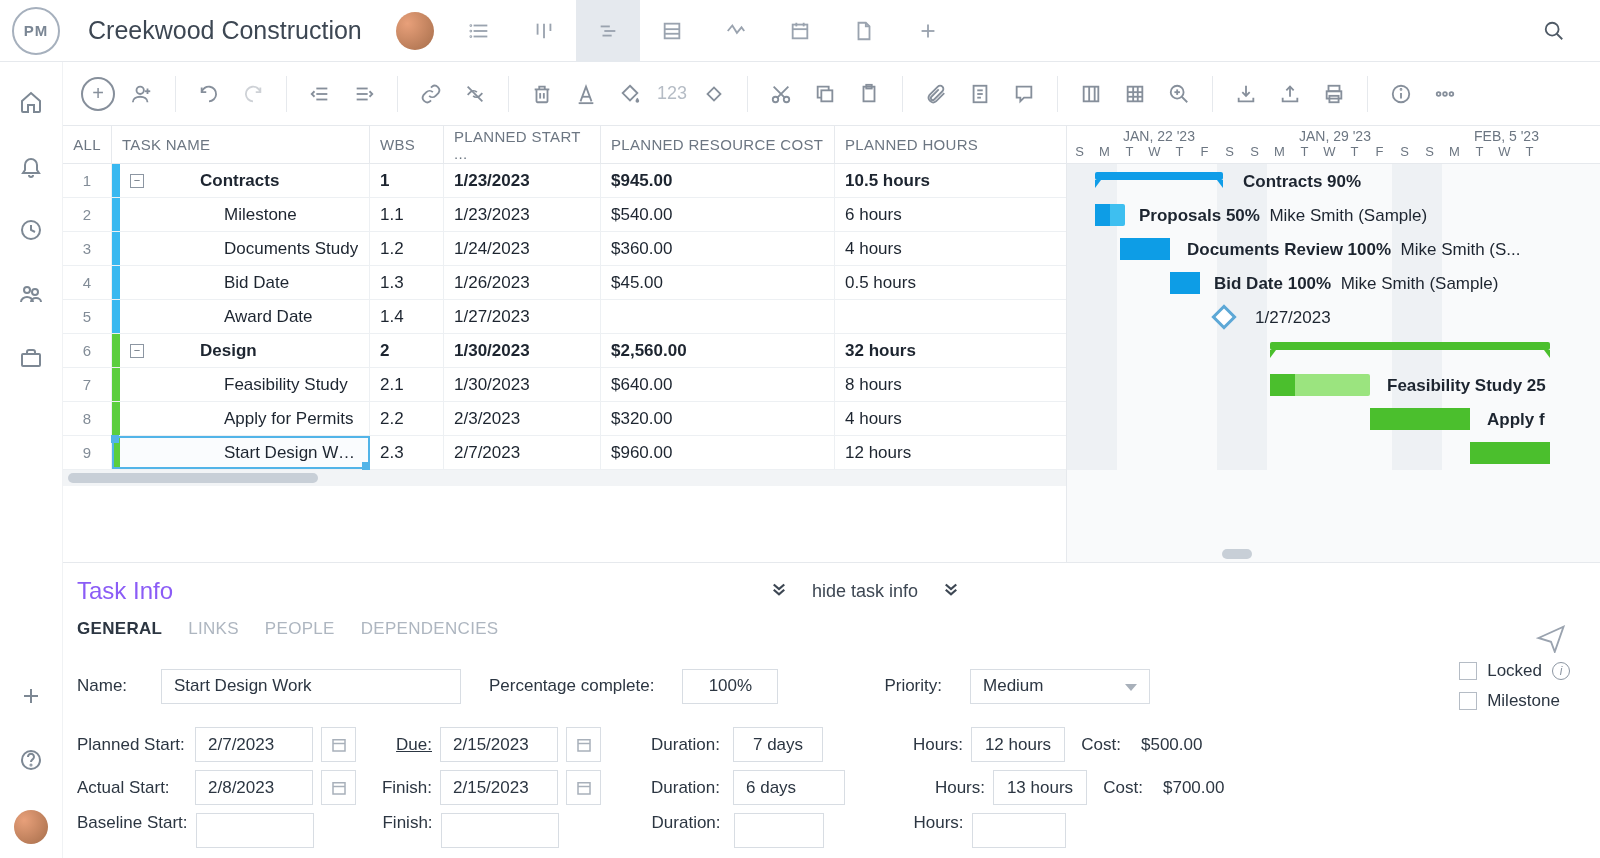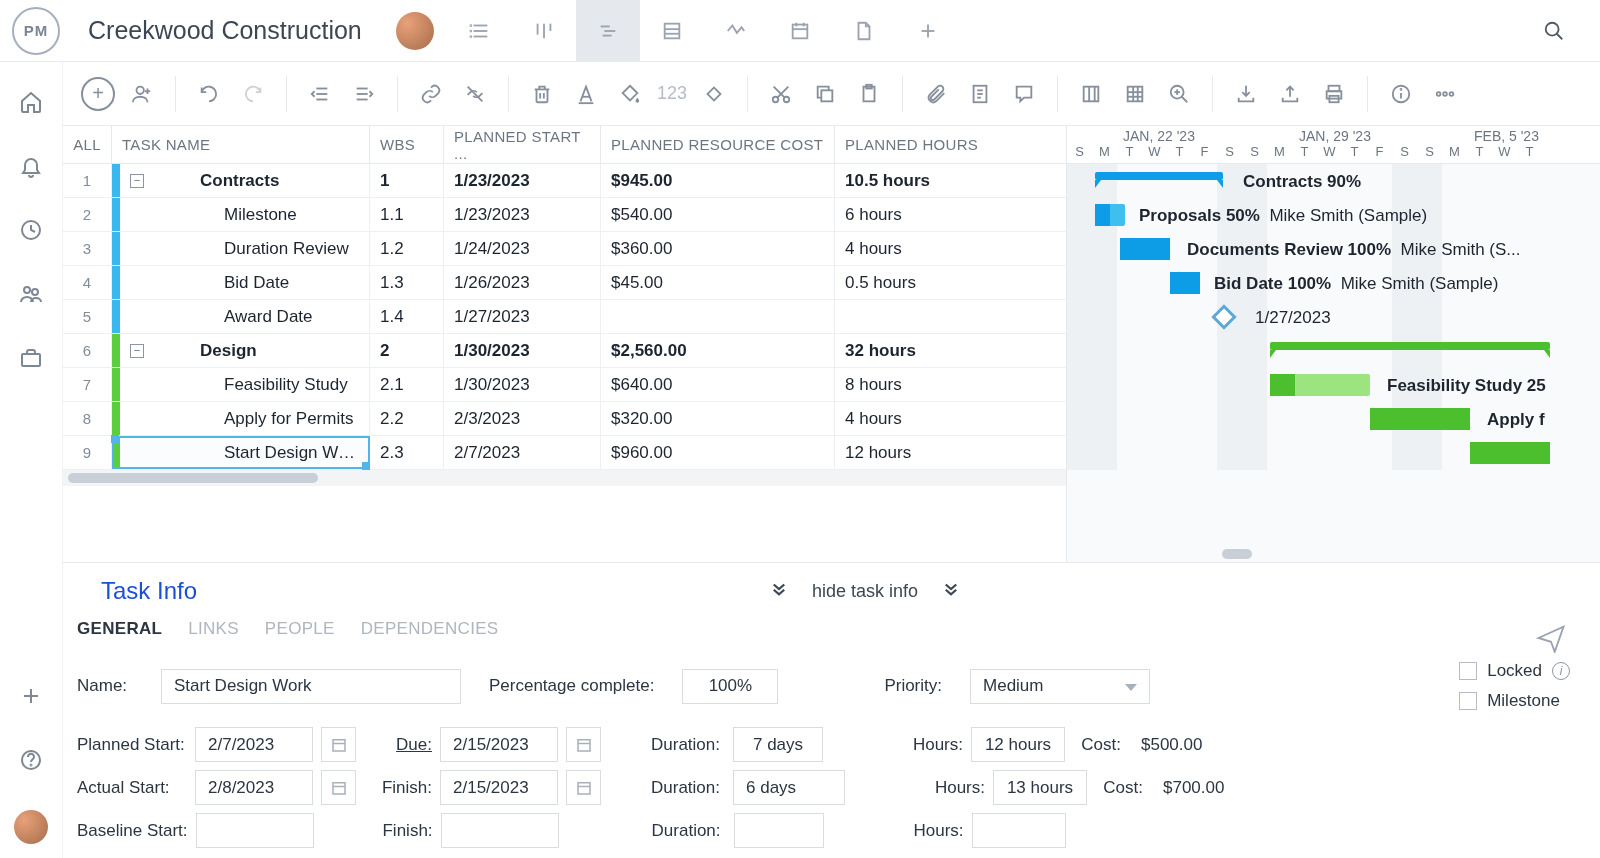--- a/index.html
+++ b/index.html
@@ -95,21 +95,21 @@
 .gbar.task.green .prog { background:#4bbf2d;}
 .glabel { position:absolute;top:8px;font-size:17px;color:#1d2530;white-space:nowrap;}
 .glabel b { font-weight:700;}
 .gmilestone { position:absolute;width:18px;height:18px;border:3px solid #5da8d6;background:#fff;transform:rotate(45deg);top:8px;}
 .gantt-hscroll { position:absolute;bottom:0;left:0;right:0;height:16px;}
 .gantt-thumb { position:absolute;height:10px;background:#c8cfd7;border-radius:5px;top:3px;left:155px;width:30px;}
 
 
 .task-info { padding:14px 30px 10px 14px;border-top:1px solid #e6e9ed;position:relative;background:#fff;}
 .ti-header { display:flex;align-items:center;margin-bottom:14px;}
-.ti-title { font-size:24px;color:#1d4ed8;font-weight:400;margin-left:24px;}
+.ti-title { font-size:24px;color:#8b5cf6;font-weight:400;}
 .ti-hide { margin-left:auto;margin-right:610px;display:flex;align-items:center;gap:24px;color:#3d4753;font-size:18px;}
 .ti-hide svg { width:18px;height:18px;stroke:currentColor;fill:none;stroke-width:3;}
 
 .ti-tabs { display:flex;gap:26px;margin-bottom:22px;}
 .ti-tab { font-size:17px;color:#aeb6c0;cursor:pointer;letter-spacing:0.3px;}
 .ti-tab.active { color:#2c3642;font-weight:600;}
 
 .ti-send { position:absolute;right:34px;top:60px;color:#9aa3af;}
 .ti-send svg { width:30px;height:30px;stroke:currentColor;fill:none;stroke-width:1.5;}
 .ti-label { font-size:17px;color:#2c3642;min-width:56px;text-align:left;}
@@ -491,21 +491,21 @@
               </div>
               <div class="gc hours">
                 <span class="hours-txt">6 hours</span>
               </div>
             </div>
             <div class="grow">
               <div class="gc num">3</div>
               <div class="gc name">
                 <div class="color-bar cb-blue"></div>
                 <div class="child-pad"></div>
-                <span class="name-txt">Duration Review</span>
+                <span class="name-txt">Documents Study</span>
               </div>
               <div class="gc wbs">
                 <span class="wbs-txt">1.2</span>
               </div>
               <div class="gc start">
                 <span class="start-txt">1/24/2023</span>
               </div>
               <div class="gc cost">
                 <span class="cost-txt">$360.00</span>
               </div>
@@ -823,21 +823,21 @@
         <span style="width:34px;"></span>
         <span class="ti-label" style="min-width:74px;">Duration:</span>
         <input class="ti-input" style="width: 112px; " value="6 days">
         <span style="width:72px;"></span>
         <span class="ti-label w52" style="text-align:right;">Hours:</span>
         <input class="ti-input" style="width: 94px; text-align: center;" value="13 hours">
         <span class="ti-label" style="min-width:48px;text-align:right;">Cost:</span>
         <span class="ti-static">$700.00</span>
       </div>
 
-      <div style="display:flex;align-items:center;gap:8px;">
+      <div style="display:flex;align-items:flex-start;gap:8px;">
         <span class="ti-label w110">Baseline Start:</span>
         <input class="ti-input" style="width: 118px;" value="">
         <span style="width:51px;"></span>
         <span class="ti-label w52" style="text-align:right;">Finish:</span>
         <input class="ti-input" style="width: 118px;" value="">
         <span style="width:77px;"></span>
         <span class="ti-label" style="min-width:74px;">Duration:</span>
         <input class="ti-input" style="width: 90px; text-align: center;" value="">
         <span style="width:72px;"></span>
         <span class="ti-label w52" style="text-align:right;">Hours:</span>

